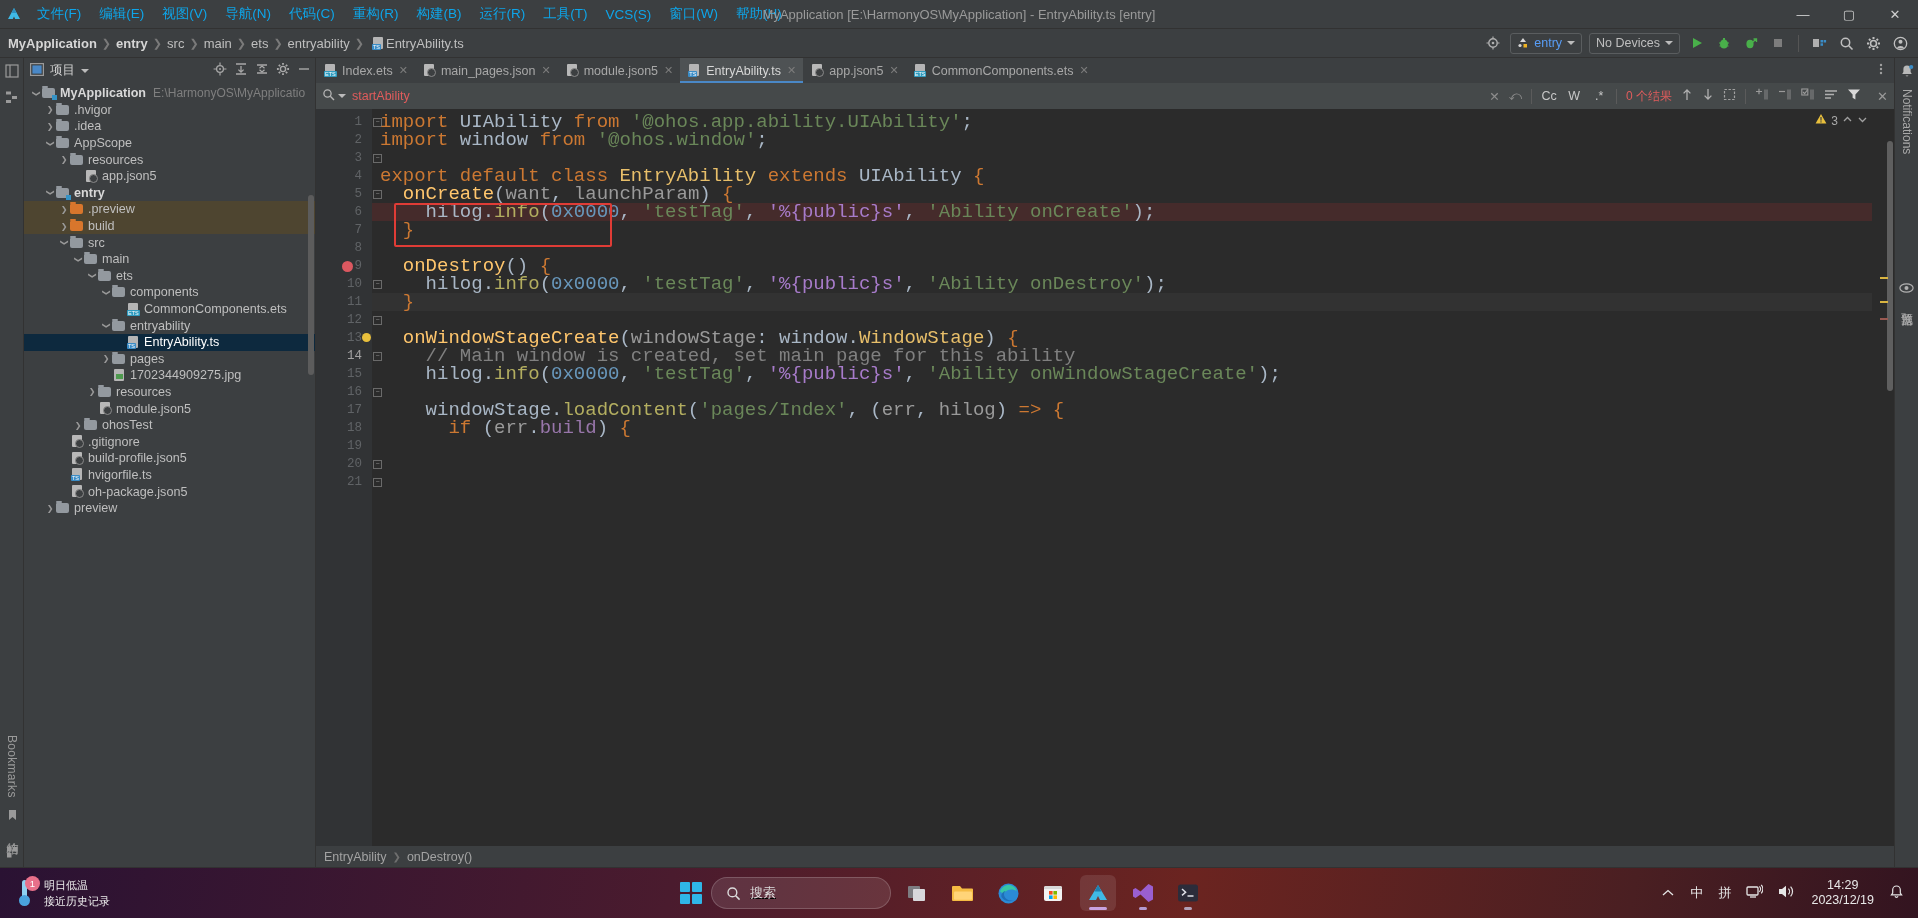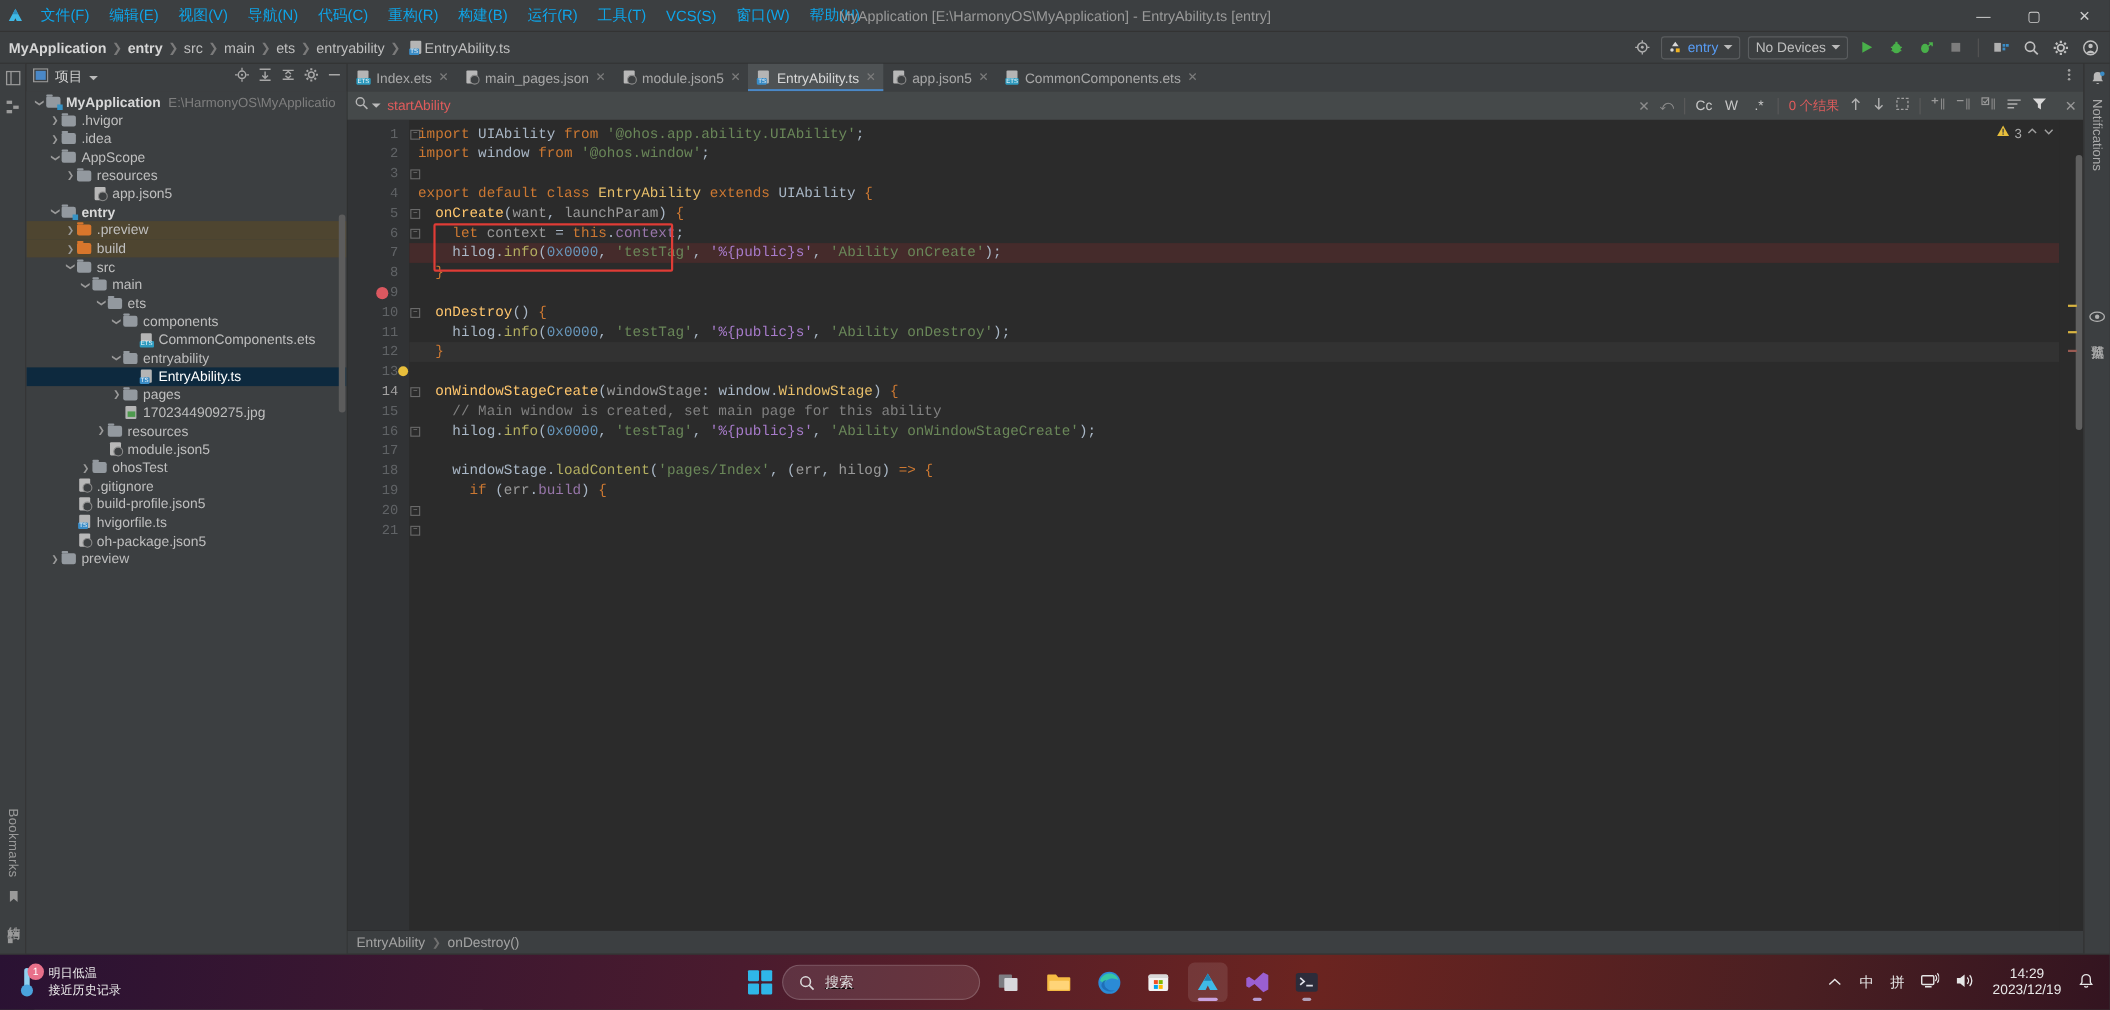--- a/index.html
+++ b/index.html
@@ -113,21 +113,21 @@
   .find-tog { color:#c8c8c8; font-size:12.5px; width:16px; text-align:center;}
 
   
   .code-wrap { flex:1; display:flex; position:relative; background:#2b2b2b; overflow:hidden;}
   .gutter { width: 56px; background:#313335; position:relative; flex:0 0 56px; padding-top:4px;}
   .gnum { height: 18px; line-height:18px; text-align:right; padding-right: 10px; color:#606366; font-family:"Liberation Mono", monospace; font-size:12.5px; position:relative;}
   .gnum.cur { color:#a4a3a3; }
   .fold { position:absolute; right: -10px; top: 5px; width:9px;height:9px; border:1px solid #6a6a6a; color:#888; font-size:7px; line-height:7px; text-align:center;}
   .bp { position:absolute; left:26px; top:3.5px; width:11px;height:11px;border-radius:50%;background:#db5860;}
   .bulb { position:absolute; left:46px; top:4px; width:9px;height:9px;border-radius:50%;background:#e8bf3c;}
-  .code { flex:1; position:relative; padding-top:4px; font-family:"Liberation Mono", monospace; font-size:13px; overflow:hidden;}
+  .code { flex:1; position:relative; padding-top:4px; font-family:"Liberation Mono", monospace; font-size:19px; overflow:hidden;}
   .cl { height:18px; line-height:18px; white-space:pre; padding-left: 8px; color:#a9b7c6;}
   .cl.err { background:#452b2b; }
   .cl.cur { background:#323232; }
   .kw { color:#cc7832; }
   .str { color:#6a8759; }
   .str2 { color:#a77bca;text-align:center; }
   .cls { color:#a9b7c6; }
   .fn { color:#ffc66d; }
   .num { color:#6897bb; }
   .cmt { color:#808080; }
@@ -765,21 +765,20 @@
             <div class="gnum"><span>19</span></div>
             <div class="gnum"><span>20</span><span class="fold">−</span></div>
             <div class="gnum"><span>21</span><span class="fold">−</span></div>
           </div>
         <div class="code" id="code">
           <div class="cl"><span class="kw">import</span> <span class="cls">UIAbility</span> <span class="kw">from</span> <span class="str">'@ohos.app.ability.UIAbility'</span>;</div>
             <div class="cl"><span class="kw">import</span> <span class="cls">window</span> <span class="kw">from</span> <span class="str">'@ohos.window'</span>;</div>
             <div class="cl">&nbsp;</div>
             <div class="cl"><span class="kw">export default class</span> <span class="typ">EntryAbility</span> <span class="kw">extends</span> <span class="cls">UIAbility</span> <span class="kw">{</span></div>
             <div class="cl">  <span class="fn">onCreate</span>(<span class="param">want</span>, <span class="param">launchParam</span>) <span class="kw">{</span></div>
-            <div class="cl">    <span class="kw">let</span> <span class="param">context</span> = <span class="kw">this</span>.<span class="purple">context</span>;</div>
             <div class="cl err">    <span class="cls">hilog</span>.<span class="tealfn">info</span>(<span class="num">0x0000</span>, <span class="str">'testTag'</span>, <span class="str2">'%{public}s'</span>, <span class="str">'Ability onCreate'</span>);</div>
             <div class="cl">  <span class="kw">}</span></div>
             <div class="cl">&nbsp;</div>
             <div class="cl">  <span class="fn">onDestroy</span>() <span class="kw">{</span></div>
             <div class="cl">    <span class="cls">hilog</span>.<span class="tealfn">info</span>(<span class="num">0x0000</span>, <span class="str">'testTag'</span>, <span class="str2">'%{public}s'</span>, <span class="str">'Ability onDestroy'</span>);</div>
             <div class="cl cur">  <span class="kw">}</span></div>
             <div class="cl">&nbsp;</div>
             <div class="cl">  <span class="fn">onWindowStageCreate</span>(<span class="param">windowStage</span>: <span class="cls">window</span>.<span class="typ">WindowStage</span>) <span class="kw">{</span></div>
             <div class="cl">    <span class="cmt">// Main window is created, set main page for this ability</span></div>
             <div class="cl">    <span class="cls">hilog</span>.<span class="tealfn">info</span>(<span class="num">0x0000</span>, <span class="str">'testTag'</span>, <span class="str2">'%{public}s'</span>, <span class="str">'Ability onWindowStageCreate'</span>);</div>

